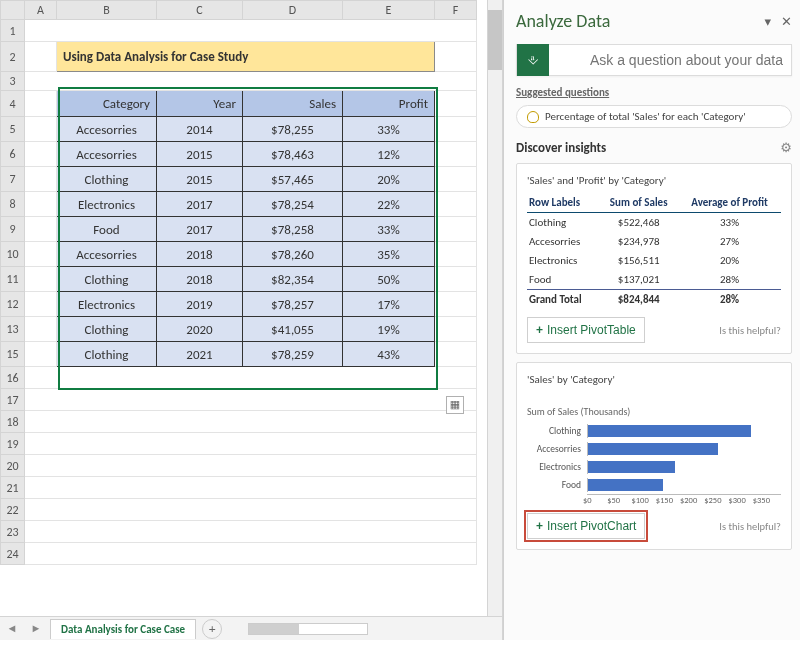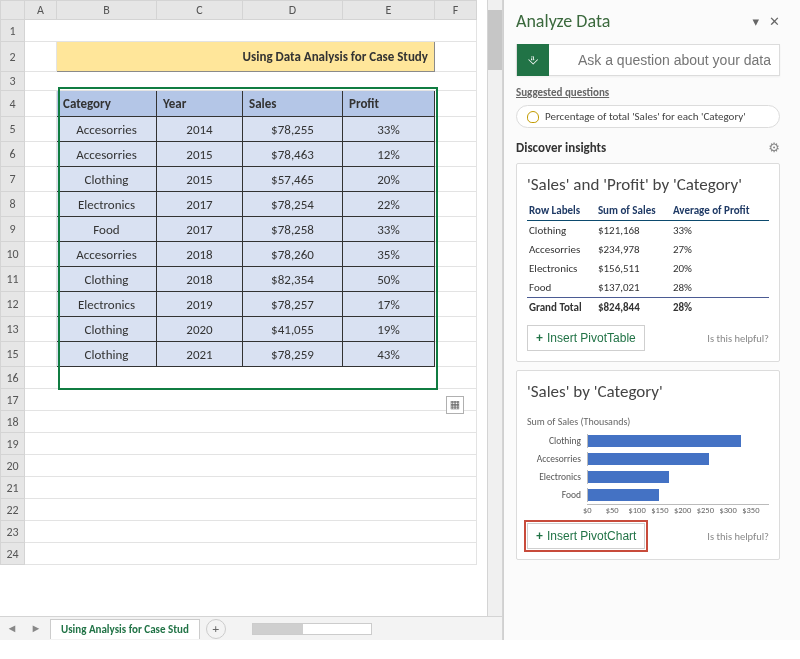--- a/index.html
+++ b/index.html
@@ -12,73 +12,73 @@
 .grid-scroll { flex: 1; overflow: auto; position: relative; }
 .grid { border-collapse: collapse; table-layout: fixed; }
 .grid th { background: #e6e6e6; border: 1px solid #d4d4d4; font-weight: 400; color: #555; text-align: center; height: 19px; position: sticky; }
 .grid th.col-h { width: 86px; }
 .grid th.row-h { width: 24px; }
 .grid th.corner { width: 24px; }
 .grid td { border: 1px solid #e3e3e3; height: 22px; padding: 0 6px; font-size: 13px; }
 td.empty { background: #fff; }
 
 
-.title-cell { background: #ffe69a !important; text-align: right; font-weight: 700; font-size: 16px; color: #333; border: 1.5px solid #8a8a8a !important; height: 30px !important; }
-
-
-.hdr { background: #b4c6e7 !important; font-weight: 700; text-align: left; border: 1px solid #333 !important; height: 26px !important; font-size: 14px; }
+.title-cell { background: #ffe69a !important; text-align: left; font-weight: 700; font-size: 16px; color: #333; border: 1.5px solid #8a8a8a !important; height: 30px !important; }
+
+
+.hdr { background: #b4c6e7 !important; font-weight: 400; text-align: right; border: 1px solid #333 !important; height: 26px !important; font-size: 14px; }
 .cell { background: #d9e1f2 !important; text-align: center; border: 1px solid #333 !important; height: 25px !important; font-size: 13px; }
 
 
 .selected-outline { position: absolute; border: 2px solid #107c41; pointer-events: none; }
 .analyze-glyph { position: absolute; width: 18px; height: 18px; border: 1px solid #b0b0b0; background: #fff; font-size: 11px; text-align: center; line-height: 15px; color: #666; }
 
 
 .sheet-tabs { height: 24px; border-top: 1px solid #d4d4d4; display: flex; align-items: center; background: #f3f3f3; font-size: 11px; }
 .tab-nav { width: 24px; height: 22px; display: flex; align-items: center; justify-content: center; color: #888; }
 .sheet-tab { background: #fff; border: 1px solid #ccc; border-bottom: none; padding: 3px 10px; margin-left: 2px; color: #217346; font-weight: 600; max-width: 170px; white-space: nowrap; overflow: hidden; text-overflow: ellipsis; }
 .tab-add { width: 20px; height: 20px; border: 1px solid #ccc; border-radius: 50%; margin: 0 6px; display: flex; align-items: center; justify-content: center; font-size: 13px; color: #666; }
 .mini-scroll { flex: 1; display: flex; align-items: center; justify-content: flex-start; padding-left: 20px; }
 .mini-track { width: 120px; height: 12px; border: 1px solid #ccc; background: #fff; display: flex; align-items: center; }
 .mini-thumb { width: 50px; height: 100%; background: #cfcfcf; }
 
 
 .vscroll { position: absolute; right: 0; top: 0; bottom: 24px; width: 15px; background: #f0f0f0; border-left: 1px solid #d4d4d4; }
 .vscroll-thumb { background: #c6c6c6; width: 100%; height: 60px; margin-top: 10px; }
 
 
-.pane { width: 297px; background: #fbfbfb; border-left: 1px solid #d0d0d0; display: flex; flex-direction: column; padding: 10px 20px 6px 12px; position: relative; overflow: hidden; }
+.pane { width: 297px; background: #fbfbfb; border-left: 1px solid #d0d0d0; display: flex; flex-direction: column; padding: 10px 8px 6px 12px; position: relative; overflow: hidden; }
 .pane-hdr { display: flex; align-items: center; justify-content: space-between; }
 .pane-title { font-size: 18px; color: #3b693d; font-weight: 400; }
 .pane-ctrls { display: flex; gap: 10px; color: #666; font-size: 13px; }
 .ask-box { margin-top: 12px; display: flex; align-items: center; background: #fff; border: 1px solid #dcdcdc; height: 32px; box-shadow: 0 1px 2px rgba(0,0,0,.05); }
 .ask-icon { width: 32px; height: 32px; background: #217346; color: #fff; display: flex; align-items: center; justify-content: center; font-size: 13px; }
 .ask-input { flex: 1; border: none; outline: none; padding: 0 8px; font-size: 14px; color: #888; text-align: right; }
 .sect-lbl { font-size: 11px; color: #666; margin-top: 10px; font-weight: 600; text-decoration: underline; }
 .sugg { display: flex; align-items: center; gap: 6px; border: 1px solid #dcdcdc; border-radius: 14px; padding: 4px 10px; margin-top: 6px; background: #fff; font-size: 11px; color: #444; }
 .bulb { width: 12px; height: 12px; border: 1px solid #c29b00; border-radius: 50% 50% 40% 40%; position: relative; }
 .disc-hdr { display: flex; align-items: center; justify-content: space-between; margin-top: 12px; }
 .disc-hdr .ttl { font-size: 13px; font-weight: 600; color: #333; }
 .gear { color: #888; font-size: 13px; }
 
 .card { border: 1px solid #dcdcdc; background: #fff; margin-top: 8px; padding: 10px; border-radius: 2px; }
-.card-title { font-size: 17px; color: #444; margin-bottom: 6px; }
+.card-title { font-size: 11px; color: #444; margin-bottom: 6px; }
 .pvt { width: 100%; border-collapse: collapse; font-size: 11px; }
 .pvt th { text-align: left; font-weight: 700; border-bottom: 1px solid #0c4a6e; padding: 3px 2px; color: #1f3a65; }
 .pvt td { padding: 3px 2px; color: #333; }
-.pvt td.num, .pvt th.num { text-align: left; }
+.pvt td.num, .pvt th.num { text-align: center; }
 .pvt .gt td { font-weight: 700; border-top: 1px solid #4b5b93; }
 
 .card-act { display: flex; align-items: center; justify-content: space-between; margin-top: 8px; }
 .ins-btn { border: 1px solid #cfcfcf; background: #fff; color: #217346; padding: 5px 8px; font-size: 12px; cursor: pointer; display: flex; align-items: center; gap: 4px; }
 .ins-btn .plus { font-weight: 700; }
 .helpful { font-size: 10.5px; color: #888; }
 .highlight { outline: 2px solid #c84b3b; outline-offset: 1px; }
 
-.chart-sub { font-size: 10px; color: #666; margin-top: 13px; margin-bottom: 4px; }
+.chart-sub { font-size: 10px; color: #666; margin-top: 19px; margin-bottom: 4px; }
 .bars { font-size: 10px; }
 .bar-row { display: flex; align-items: center; height: 18px; gap: 4px; }
 .bar-lbl { width: 56px; text-align: right; font-size: 9.5px; color: #555; padding-right: 2px; }
 .bar-track { flex: 1; height: 14px; position: relative; border-left: 1px solid #bbb; }
 .bar-fill { position: absolute; top: 1px; height: 12px; background: #4472c4; }
 .axis { display: flex; margin-left: 60px; border-top: 1px solid #bbb; }
 .axis span { flex: 1; font-size: 8.5px; color: #666; text-align: left; transform: translateX(-4px); }
 
 .watermark { position: absolute; left: 8px; top: 672px; font-size: 10px; color: #9a9a9a; letter-spacing: .5px; }
 </style>
@@ -253,21 +253,21 @@
         </table>
       <div class="selected-outline" style="left:58px; top:87px; width:380px; height:303px;"></div>
       <div class="analyze-glyph" style="left:446px; top:396px;">▦</div>
     </div>
     <div class="vscroll">
         <div class="vscroll-thumb"></div>
       </div>
     <div class="sheet-tabs">
       <div class="tab-nav">◄</div>
       <div class="tab-nav">►</div>
-      <div class="sheet-tab">Using Analysis for Case Stud</div>
+      <div class="sheet-tab">Data Analysis for Case Case</div>
       <div class="tab-add">+</div>
       <div class="mini-scroll">
           <div class="mini-track">
             <div class="mini-thumb"></div>
           </div>
         </div>
     </div>
   </div>
 
   <div class="pane">
@@ -297,21 +297,21 @@
       <div class="card-title">'Sales' and 'Profit' by 'Category'</div>
       <table class="pvt">
         <tbody>
             <tr>
               <th>Row Labels</th>
               <th class="num">Sum of Sales</th>
               <th class="num">Average of Profit</th>
             </tr>
         <tr>
               <td>Clothing</td>
-              <td class="num">$121,168</td>
+              <td class="num">$522,468</td>
               <td class="num">33%</td>
             </tr>
         <tr>
               <td>Accesorries</td>
               <td class="num">$234,978</td>
               <td class="num">27%</td>
             </tr>
         <tr>
               <td>Electronics</td>
               <td class="num">$156,511</td>

